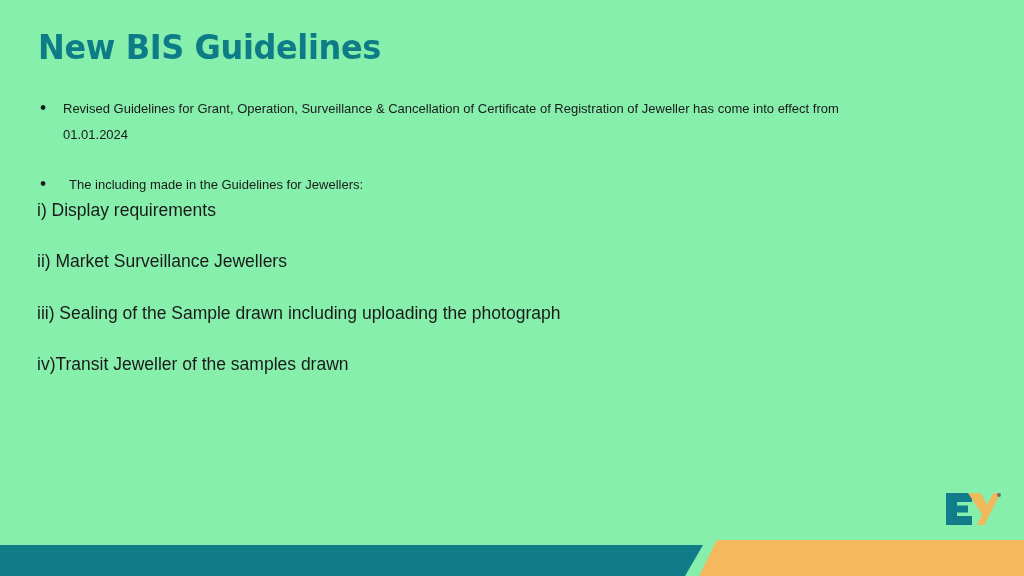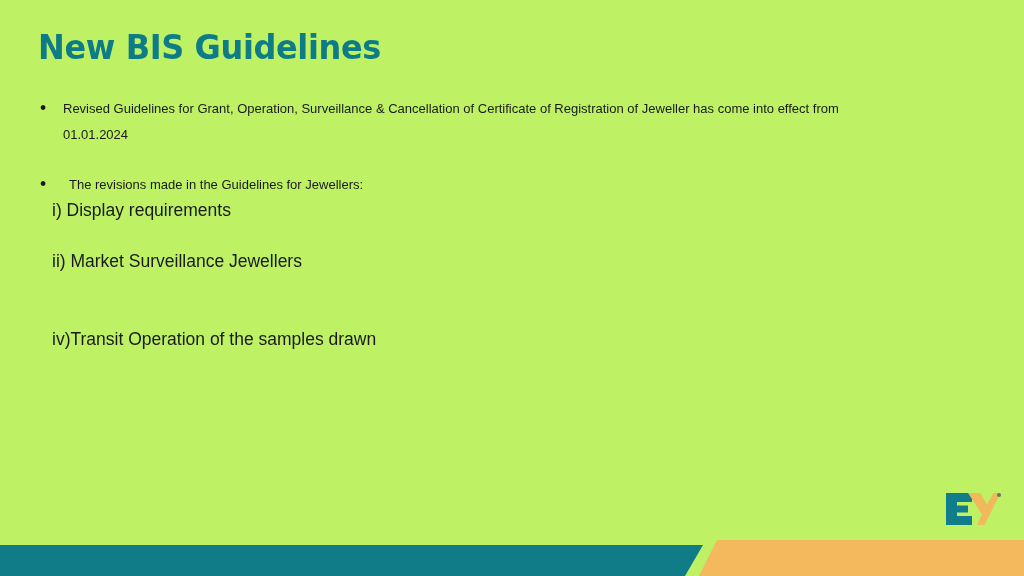--- a/index.html
+++ b/index.html
@@ -9,21 +9,21 @@
     background: #ffffff;
   }
   body {
     font-family: "Liberation Sans", sans-serif;
   }
 
   .slide {
     position: relative;
     width: 1024px;
     height: 576px;
-    background: #bef264;
+    background: #86efac;
     overflow: hidden;
   }
 
   
   .slide-title {
     position: absolute;
     left: 38px;
     top: 28px;
     width: 900px;
     font-family: "DejaVu Sans", sans-serif;
@@ -69,21 +69,20 @@
     line-height: 25.5px;
   }
   .bullet-row.wide .bullet-mark {
     width: 33px;
   }
 
   .plain-line {
     font-size: 17.5px;
     line-height: 25.5px;
     padding-left: 1px;
-    margin-left: 15px;
   }
 
   .gap-sm  { height: 25px; }
   .gap-md  { height: 26px; }
 
   
   .logo {
     position: absolute;
     left: 944px;
     top: 491px;
@@ -113,35 +112,36 @@
 
     <div class="bullet-row">
       <span class="bullet-mark">•</span>
       <span class="bullet-text">Revised Guidelines for Grant, Operation, Surveillance &amp; Cancellation of Certificate of Registration of Jeweller has come into effect from 01.01.2024</span>
     </div>
 
     <div class="gap-sm"></div>
 
     <div class="bullet-row wide">
       <span class="bullet-mark">•</span>
-      <span class="bullet-text"> The revisions made in the Guidelines for Jewellers:</span>
+      <span class="bullet-text"> The including made in the Guidelines for Jewellers:</span>
     </div>
 
     <div class="plain-line">i) Display requirements</div>
 
     <div class="gap-md"></div>
 
     <div class="plain-line">ii) Market Surveillance Jewellers</div>
 
     <div class="gap-md"></div>
 
+    <div class="plain-line">iii) Sealing of the Sample drawn including uploading the photograph</div>
 
     <div class="gap-md"></div>
 
-    <div class="plain-line">iv)Transit Operation of the samples drawn</div>
+    <div class="plain-line">iv)Transit Jeweller of the samples drawn</div>
 
   </div>
 
   <div class="logo">
     <svg width="60" height="36" viewBox="0 0 60 36" xmlns="http://www.w3.org/2000/svg">
 
       <path d="M2 2 H28 V11 H13 V14.5 H24 V21.5 H13 V25 H28 V34 H2 Z" fill="#117C8A"></path>
 
       <path d="M24 2 H36.5 L43 13.5 L49.5 2 H56.5 L40.5 34 H33 L38 23.5 L24 2 Z" fill="#F0B95C"></path>
 

